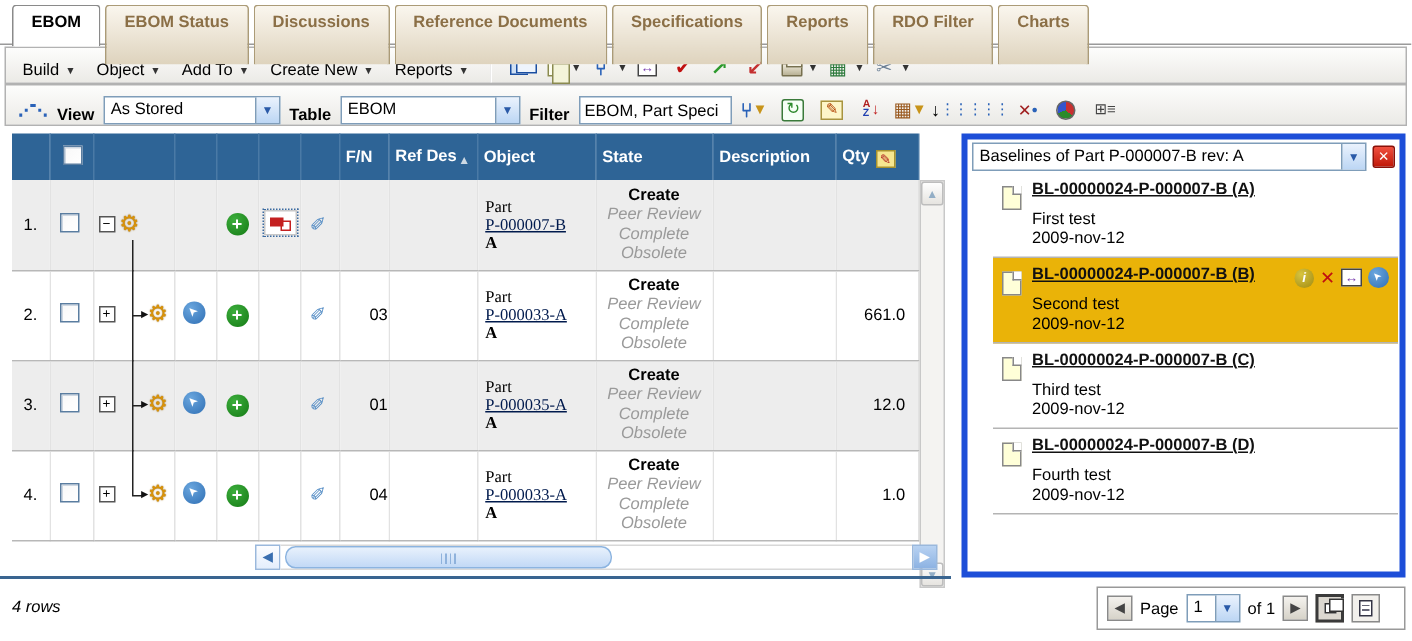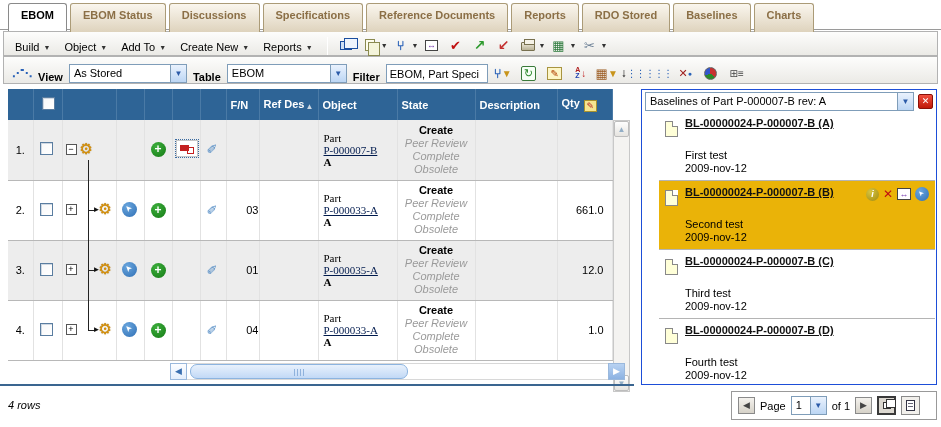--- a/index.html
+++ b/index.html
@@ -3,21 +3,21 @@
 <meta charset="utf-8">
 <style>
   * { margin:0; padding:0; box-sizing:border-box; }
   html,body { width:941px; height:427px; background:#fff; overflow:hidden;
     font-family:"Liberation Sans","DejaVu Sans",sans-serif; font-size:11px; color:#000; }
   .app { position:relative; width:941px; height:427px; }
 
   
   .tabline { position:absolute; top:29px; left:0; width:941px; height:1px; background:#9a9a9a; }
   .tabs { position:absolute; top:3px; left:8px; display:flex; gap:3px; height:27px; z-index:5; }
-  .tab { padding:5px 12px 0 12px; height:29px; background:linear-gradient(#faf6ee,#ded3bd);
+  .tab { padding:5px 12px 0 12px; height:40px; background:linear-gradient(#faf6ee,#ded3bd);
     border:1px solid #ab9b77; border-bottom:none; border-radius:3px 3px 0 0;
     font-weight:bold; color:#8b6f46; cursor:pointer; white-space:nowrap; }
   .tab.active { background:#fff; color:#000; border-color:#8a8a8a; height:28px; }
 
   
   .tb { position:absolute; left:3px; width:935px; border:1px solid #b2b2b2;
     background:linear-gradient(#fdfdfc,#ebeae6); display:flex; align-items:flex-end; }
   .tb1 { top:31px; height:25px; padding:0 6px; gap:2px; }
   .tb2 { top:56px; height:28px; padding:0 6px; gap:4px; }
   .menu { display:flex; align-items:center; gap:4px; padding:2px 7px 2px 5px; cursor:pointer; }
@@ -140,35 +140,35 @@
   .hbtn.strong { background:linear-gradient(#b8d2f2,#8cb2e2); color:#fff; }
   .htrack { flex:1; background:#fff; border-top:1px solid #d8d8d8; border-bottom:1px solid #d8d8d8;
     position:relative; }
   .hthumb { position:absolute; left:3px; top:0; width:218px; height:15px; border:1px solid #8cb4e0;
     border-radius:7px; background:linear-gradient(#e8f1fc,#c2d9f6); cursor:grab; }
   .hthumb::after { content:""; position:absolute; left:50%; top:4px; width:10px; height:7px; margin-left:-5px;
     background:repeating-linear-gradient(90deg,#8fb2dc 0 1px,transparent 1px 3px); }
 
   
   .panel { position:absolute; left:641px; top:89px; width:296px; height:296px;
-    border:1px solid #1d4ed8; background:#fff; }
+    border:4px solid #1d4ed8; background:#fff; }
   .panel-top { display:flex; align-items:center; gap:4px; padding:2px 3px; }
   .w-bl { flex:1; }
   .closex { width:15px; height:15px; border:1px solid #8a1008; border-radius:2px;
     background:linear-gradient(#f05040,#c01808); color:#fff; font-size:9px; font-weight:bold;
     text-align:center; line-height:13px; cursor:pointer; }
   .blist { position:absolute; left:1px; right:1px; top:22px; bottom:0; overflow:hidden;padding-left:16px; }
   .bitem { position:relative; padding:5px 6px 6px 26px; border-bottom:1px solid #b4b4b4; }
   .bitem.sel { background:#eab308; }
   .docic { position:absolute; left:6px; top:9px; width:13px; height:16px; background:#ffffd8;
     border:1px solid #888; }
   .docic::before { content:""; position:absolute; right:-1px; top:-1px; width:5px; height:5px;
     background:#fff; border-left:1px solid #888; border-bottom:1px solid #888; }
   .btitle { font-weight:bold; text-decoration:underline; color:#111; cursor:pointer; display:inline-block; }
-  .bdesc { margin-top:20px; } .bdate { margin-top:1px; }
+  .bdesc { margin-top:8px; } .bdate { margin-top:1px; }
   .bicons { position:absolute; right:6px; top:6px; display:flex; gap:4px; align-items:center; }
   .info-ic { width:13px; height:13px; border-radius:50%; background:radial-gradient(circle at 35% 30%,#d8c440,#a08a10);
     color:#fff; font-size:9px; font-weight:bold; text-align:center; line-height:13px; font-style:italic; cursor:pointer; }
   .xic { color:#c01010; font-weight:bold; font-size:12px; cursor:pointer; }
   .winarr2 { width:14px; height:12px; border:1px solid #444; background:#fff; color:#7a3fb0;
     font-size:9px; line-height:10px; text-align:center; font-weight:bold; cursor:pointer; }
   .bluecirc2 { width:14px; height:14px; border-radius:50%;
     background:radial-gradient(circle at 35% 30%,#6aa6de,#2f6fb4); position:relative; cursor:pointer; }
   .bluecirc2 i { position:absolute; left:3px; top:2px; color:#fff; font-style:normal; font-size:7px;
     transform:rotate(-135deg); }
@@ -196,25 +196,24 @@
 </head>
 <body>
 
 <div class="app">
 
   <div class="tabline"></div>
   <div class="tabs">
     <div class="tab active">EBOM</div>
     <div class="tab">EBOM Status</div>
     <div class="tab">Discussions</div>
+    <div class="tab">Reference Documents</div>
     <div class="tab">Specifications</div>
-    <div class="tab">Reference Documents</div>
     <div class="tab">Reports</div>
-    <div class="tab">RDO Stored</div>
-    <div class="tab">Baselines</div>
+    <div class="tab">RDO Filter</div>
     <div class="tab">Charts</div>
   </div>
 
   <div class="tb tb1">
     <span class="menu">
         <span>Build</span>
         <span class="dd">▼</span>
       </span>
     <span class="menu">
         <span>Object</span>

